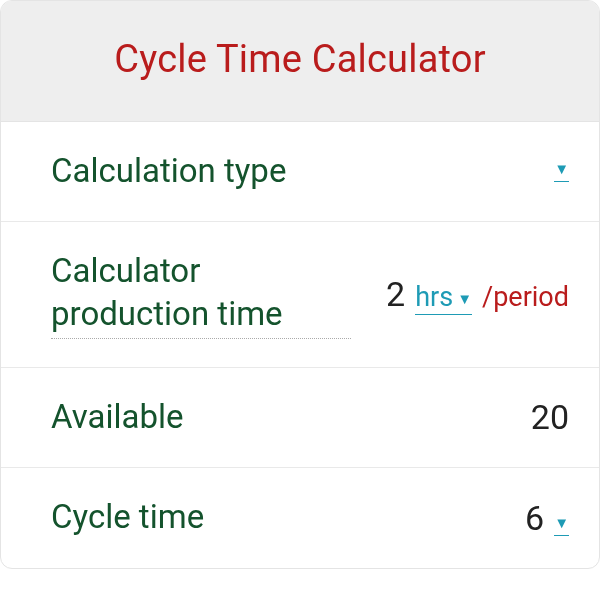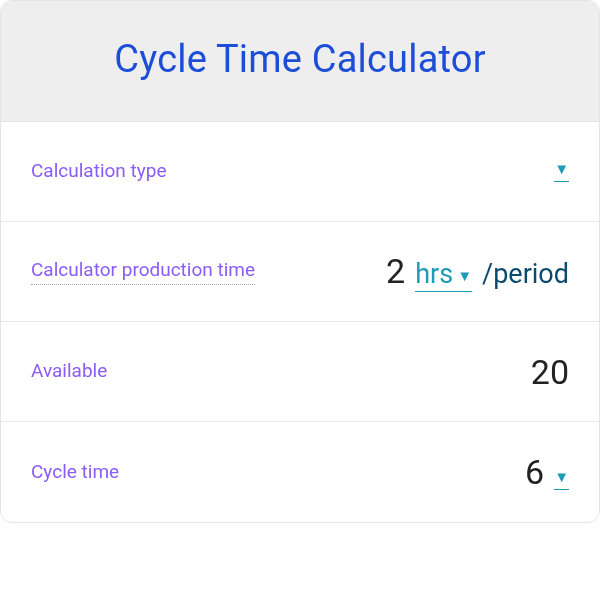--- a/index.html
+++ b/index.html
@@ -18,37 +18,38 @@
   }
   .header {
     background: #eeeeee;
     text-align: center;
     padding: 36px 20px 40px;
     border-bottom: 1px solid #e4e4e4;
   }
   .header h1 {
     font-weight: 400;
     font-size: 38px;
-    color: #1d4ed8;
+    color: #b91c1c;
     letter-spacing: 0.2px;
   }
   .row {
     display: flex;
     align-items: center;
     justify-content: space-between;
     padding: 28px 30px;
     border-bottom: 1px solid #e9e9e9;
     min-height: 100px;
   }
   .row:last-child { border-bottom: none; }
   .label {
-    font-size: 19px;
-    color: #8b5cf6;
+    font-size: 33px;
+    color: #14532d;
     line-height: 1.3;
     max-width: 300px;
+    margin-left: 20px;
   }
   .label.dotted {
     border-bottom: 1px dotted #aaa;
     padding-bottom: 2px;
     display: inline-block;
   }
   .value-group {
     display: flex;
     align-items: baseline;
     gap: 10px;
@@ -69,21 +70,21 @@
     align-items: baseline;
     gap: 4px;
   }
   .caret {
     font-size: 15px;
     color: #1e9bb5;
     position: relative;
     top: -2px;
   }
   .suffix {
-    color: #0c4a6e;
+    color: #b91c1c;
     font-size: 27px;
   }
 </style>
 </head>
 <body>
 
 <div class="card">
 
   <div class="header">
     <h1>Cycle Time Calculator</h1>

